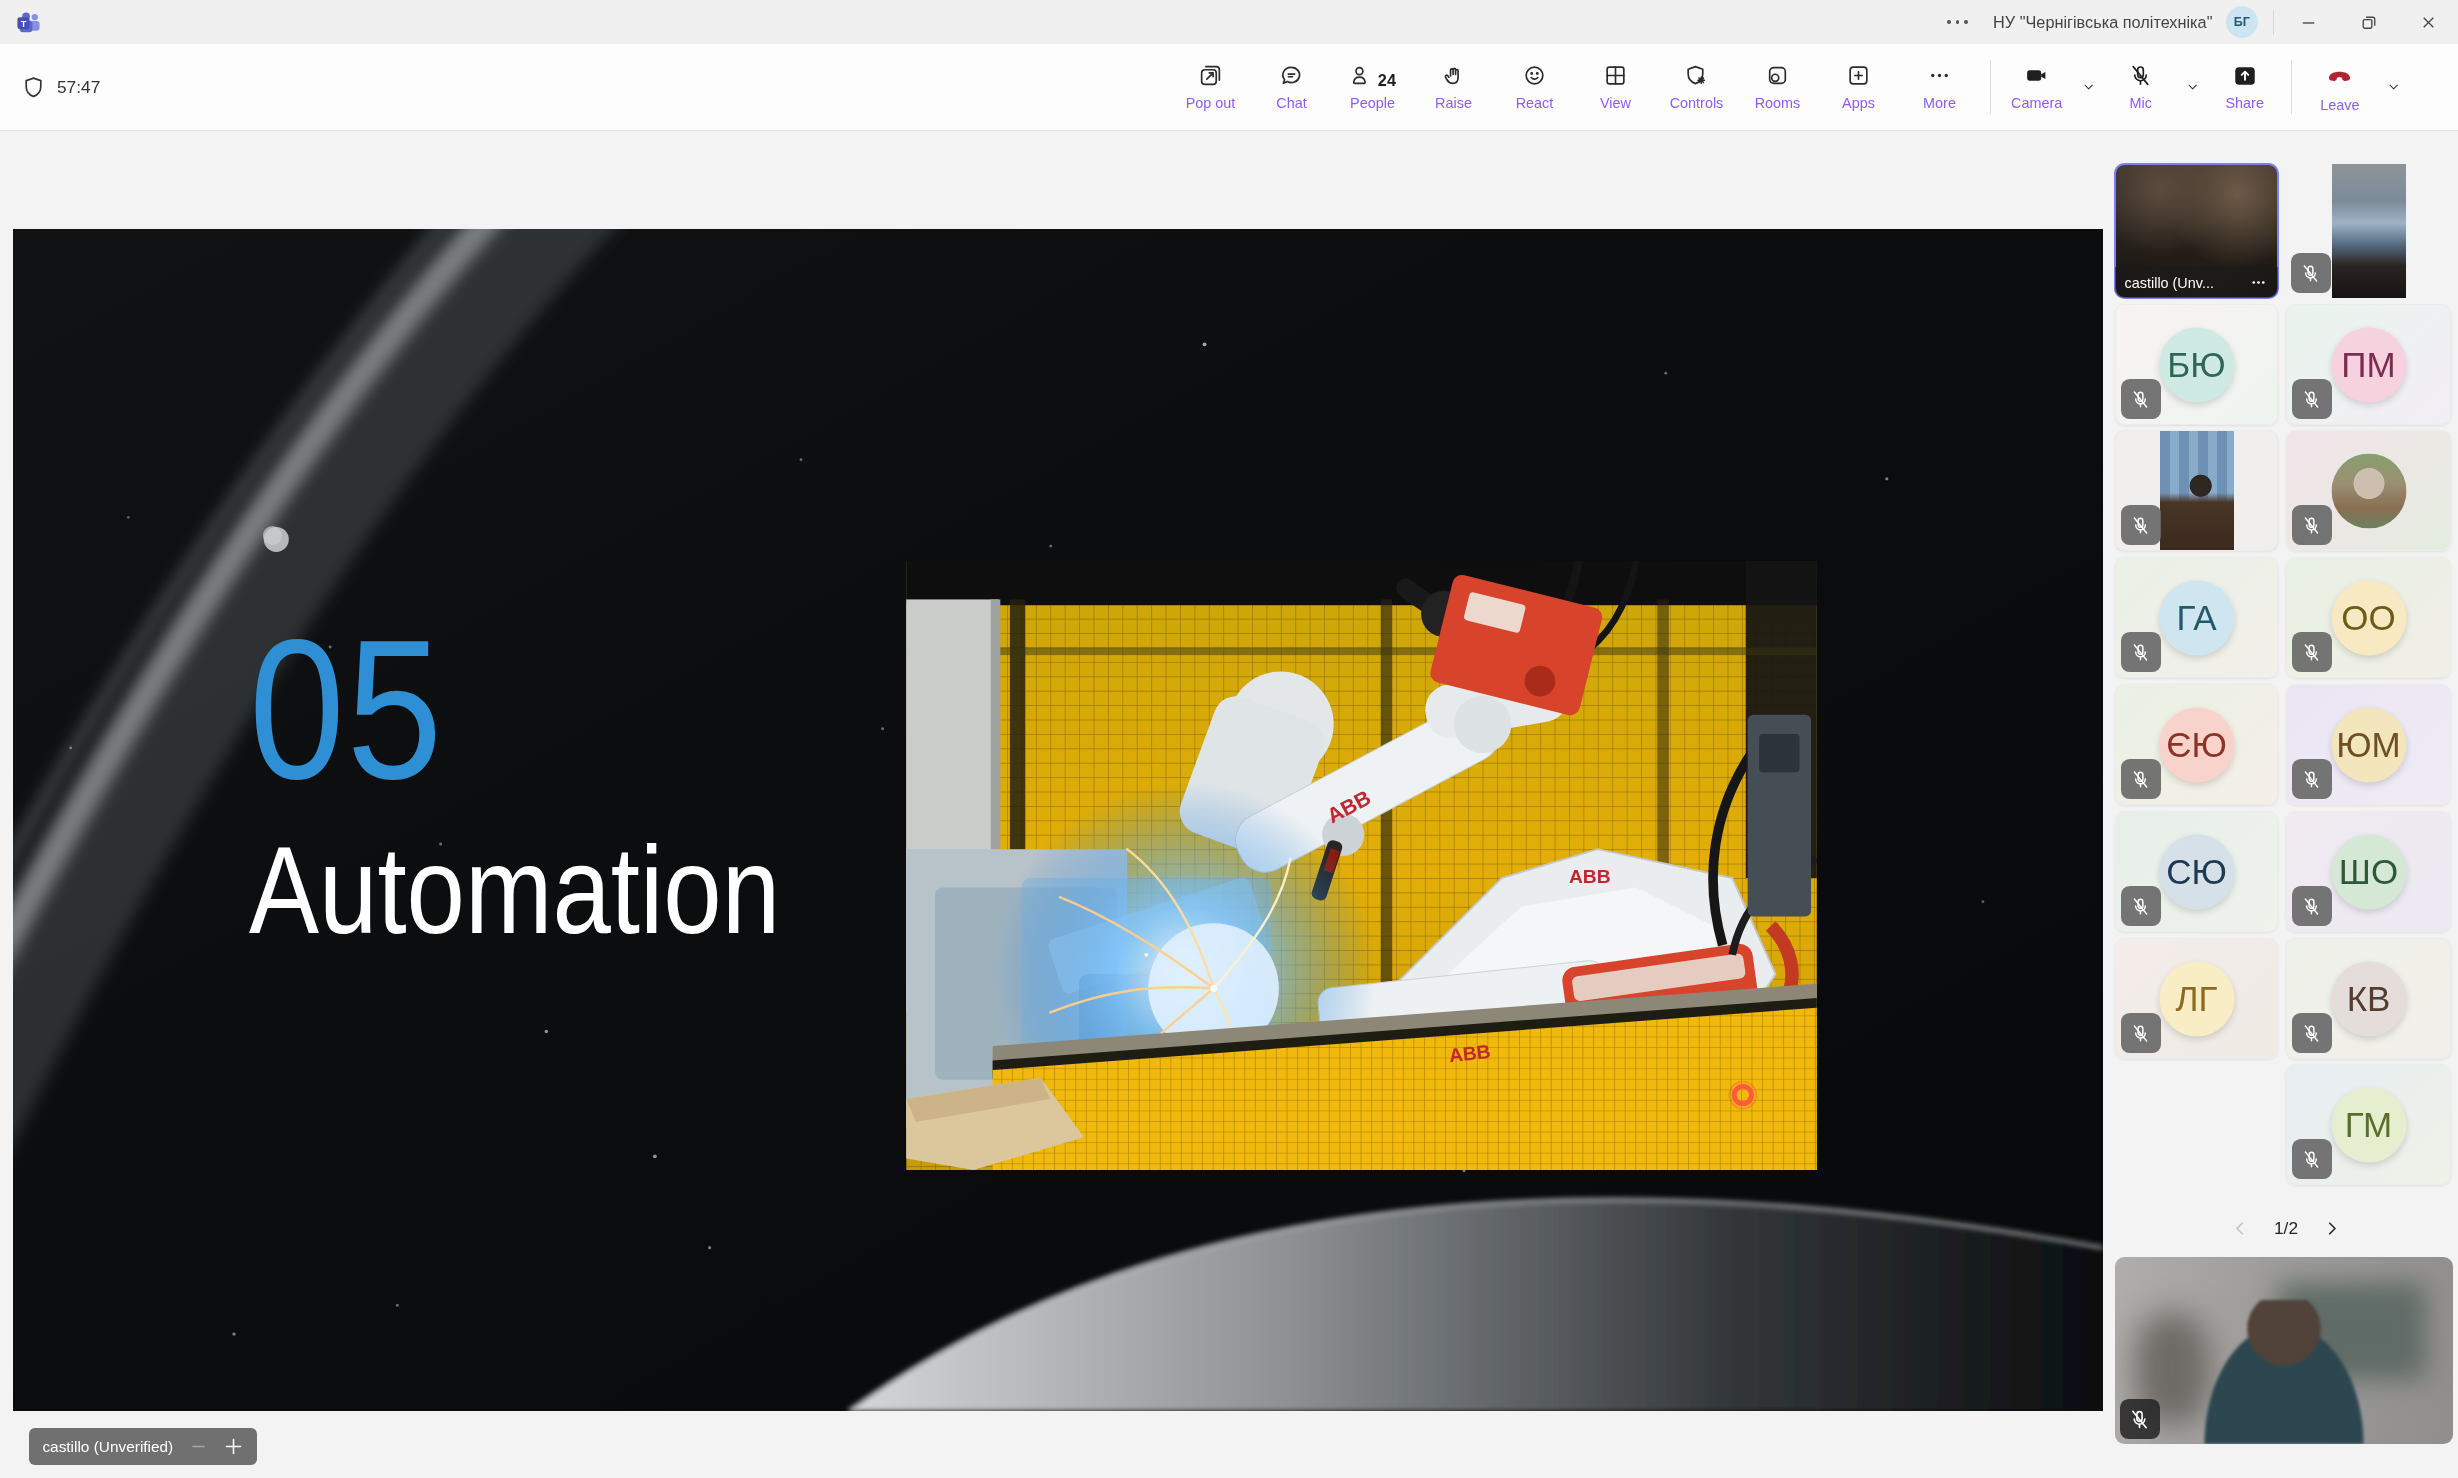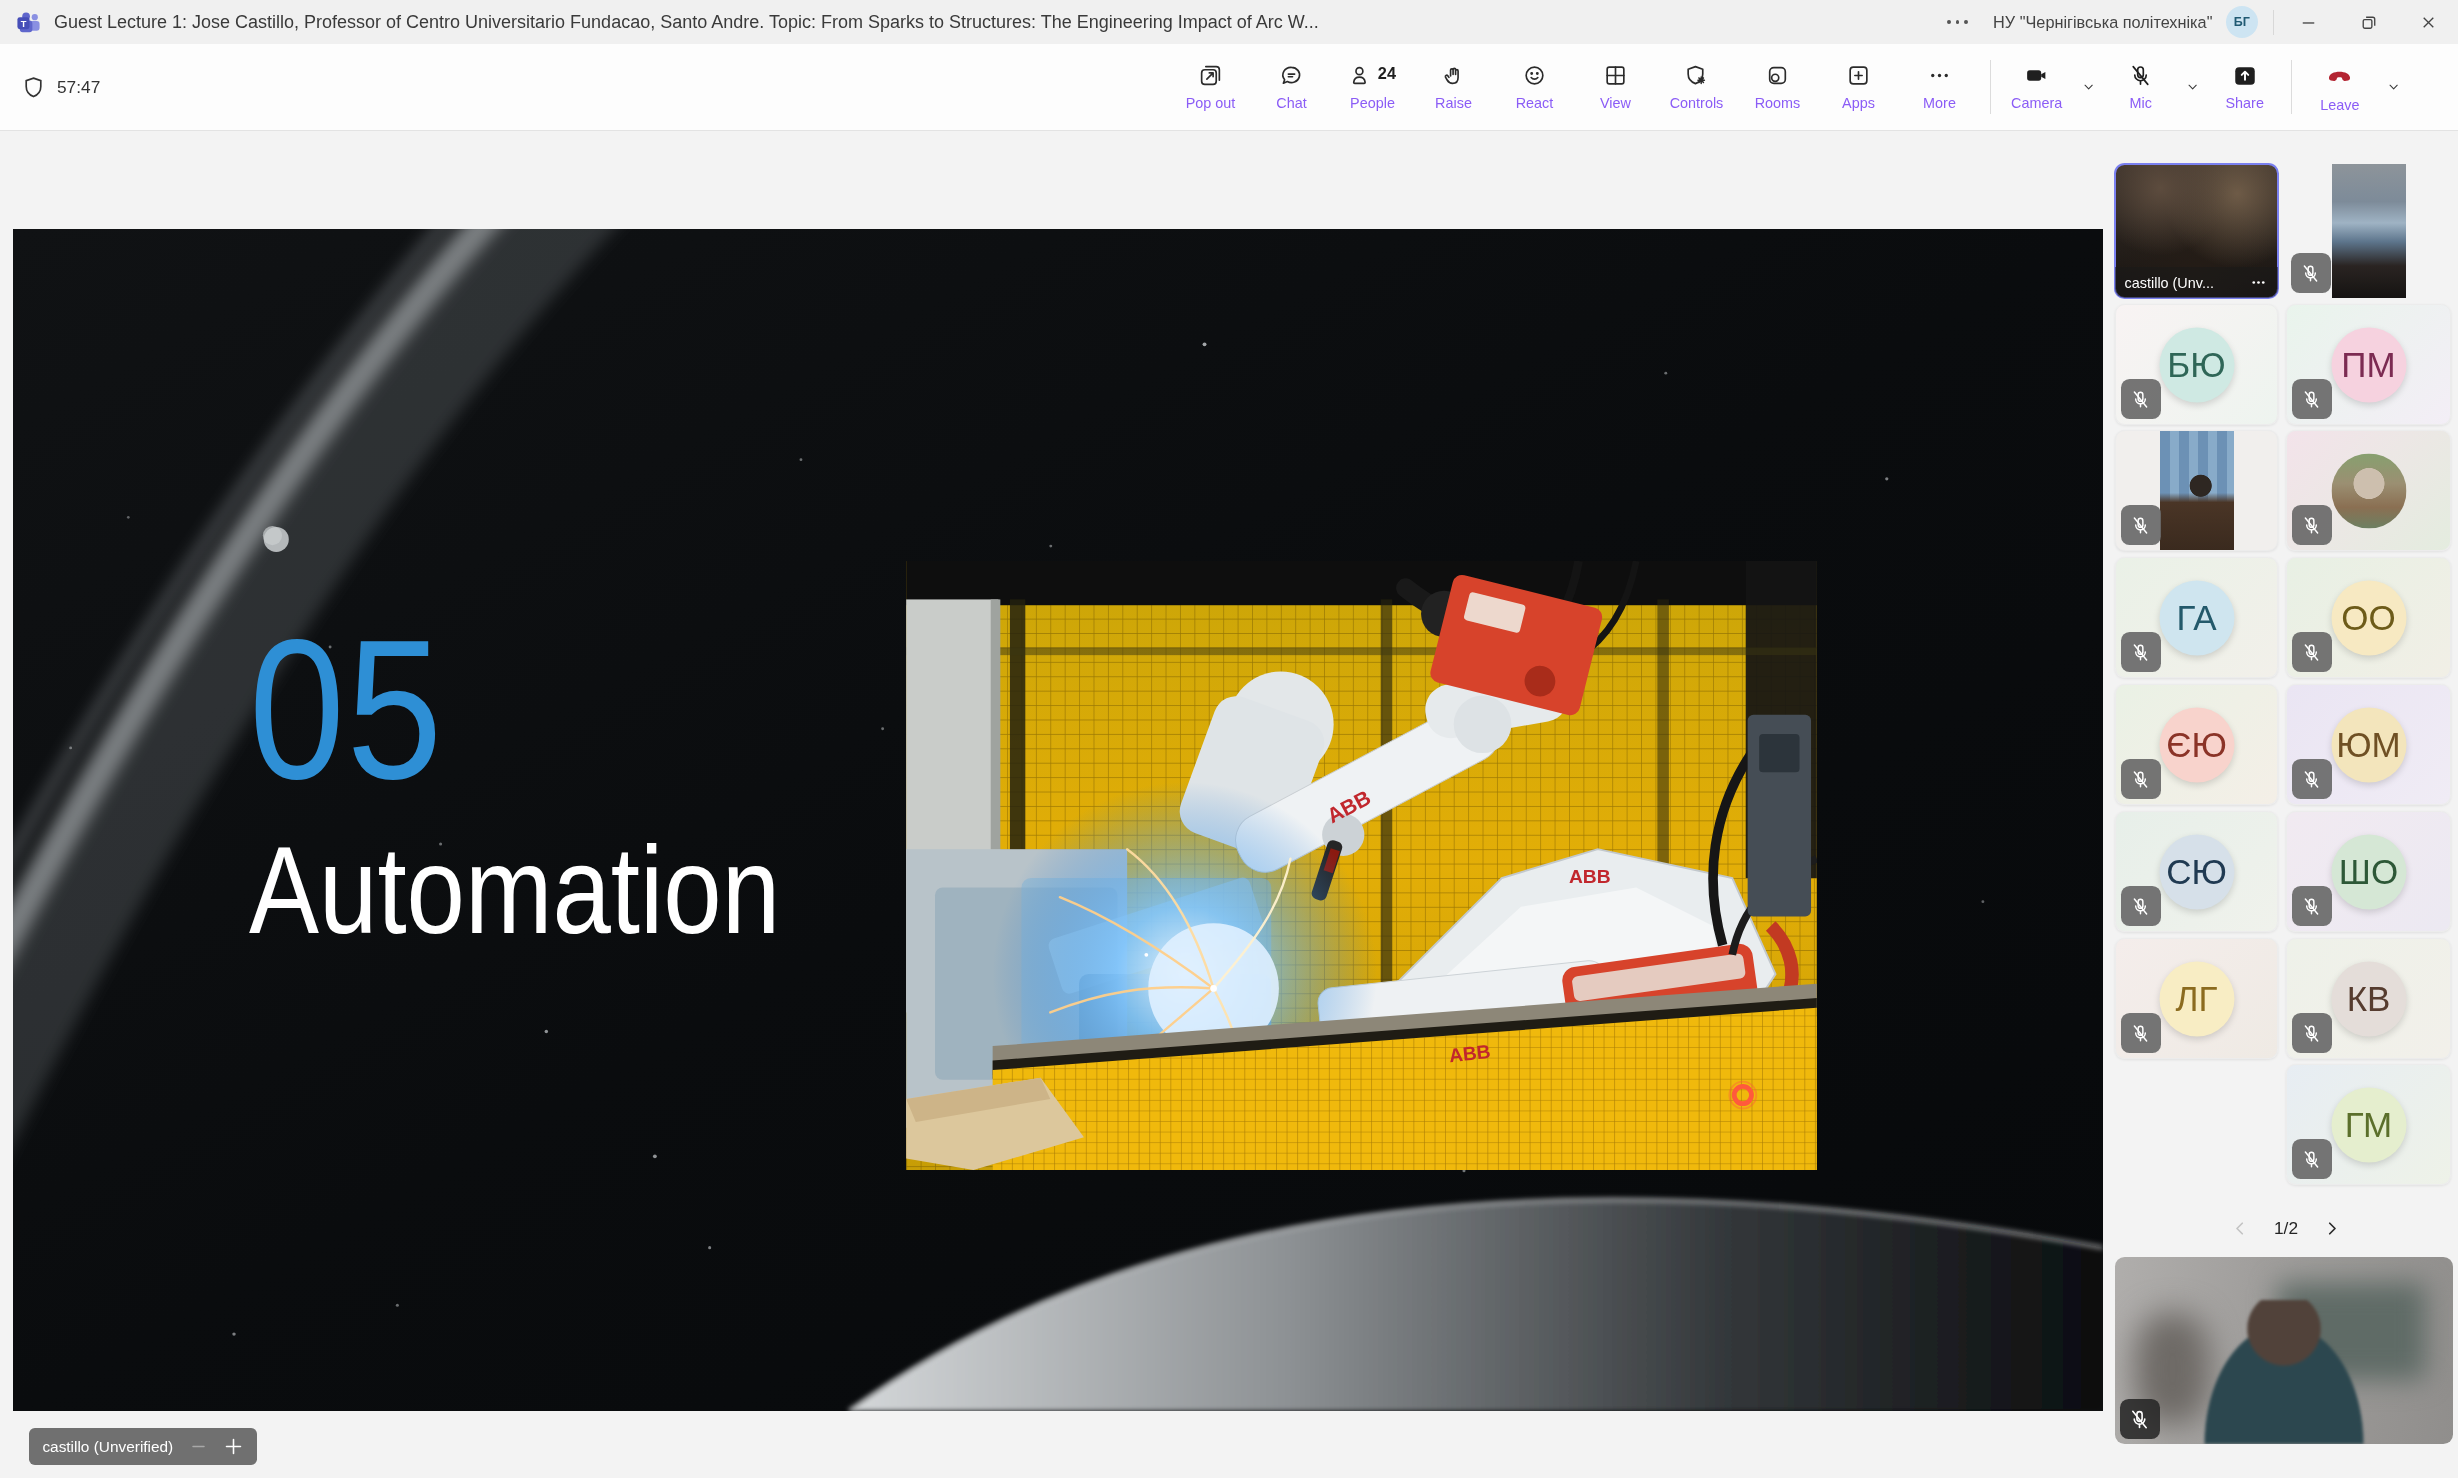--- a/index.html
+++ b/index.html
@@ -21,21 +21,21 @@
 
   
   .toolbar{position:absolute;left:0;top:44px;width:2458px;height:86px;background:#fdfdfd;border-bottom:1px solid #e3e3e3;}
   .timer{position:absolute;left:21px;top:0;height:86px;display:flex;align-items:center;gap:11px;}
   .timer svg{stroke:#333;fill:none;stroke-width:1.6;}
   .timer-text{font-size:17.3px;color:#333;}
   .tb-buttons{position:absolute;left:1170px;top:0;height:86px;display:flex;align-items:center;}
   .tbtn{width:81px;height:81px;display:flex;flex-direction:column;align-items:center;justify-content:center;gap:6.7px;border-radius:7.7px;cursor:pointer;}
   .tbtn svg{stroke:#2b2b2b;fill:none;stroke-width:1.6;stroke-linecap:round;stroke-linejoin:round;}
   .tbtn .lbl{font-size:14.4px;color:#8b5cf6;white-space:nowrap;}
-  .icon-row{display:flex;align-items:flex-start;gap:3.8px;}
+  .icon-row{display:flex;align-items:flex-end;gap:3.8px;}
   .pcount{font-size:16.3px;font-weight:bold;color:#1f1f1f;line-height:1;margin-top:1.9px;}
   .vsep{width:1px;height:54px;background:#dcdcdc;margin:0 9.6px;}
   .grp{display:flex;align-items:center;}
   .chev{width:31px;height:81px;display:flex;align-items:center;justify-content:center;cursor:pointer;}
   .chev svg{stroke:#3a3a3a;fill:none;stroke-width:1.5;stroke-linecap:round;stroke-linejoin:round;}
 
   
   .slide{position:absolute;left:12.5px;top:229px;width:2090px;height:1182px;background:#0a0c0e;overflow:hidden;}
   .deco{position:absolute;left:0;top:0;width:100%;height:100%;}
   .slide-number{position:absolute;left:236px;top:382px;font-size:198px;line-height:1;font-weight:400;transform:scaleX(.87);transform-origin:left top;letter-spacing:1.9px;}
@@ -109,21 +109,20 @@
     <span class="tb-logo">
       <svg width="27" height="27" viewBox="0 0 28 28">
         <circle cx="20.5" cy="8.5" r="3.2" fill="#8a90e2"></circle>
         <rect x="15" y="12.5" width="10.5" height="10" rx="3" fill="#8a90e2"></rect>
         <circle cx="11.5" cy="7.5" r="4" fill="#5f66cc"></circle>
         <rect x="5" y="12" width="13" height="12" rx="3" fill="#5f66cc"></rect>
         <rect x="2.5" y="8.5" width="12.5" height="12.5" rx="2.5" fill="#464eb8"></rect>
         <text x="8.8" y="18.6" fill="#fff" font-size="9.5" font-weight="bold" text-anchor="middle" font-family="Liberation Sans, sans-serif">T</text>
       </svg>
     </span>
-    <span class="tb-title">Guest Lecture 1: Jose Castillo, Professor of Centro Universitario Fundacao, Santo Andre. Topic: From Sparks to Structures: The Engineering Impact of Arc W...</span>
     <div class="tb-right">
       <span class="tb-more-dots">
           <i></i>
           <i></i>
           <i></i>
         </span>
       <span class="tb-org">НУ "Чернігівська політехніка"</span>
       <span class="tb-avatar">БГ</span>
       <span class="tb-sep"></span>
       <span class="winbtn">

